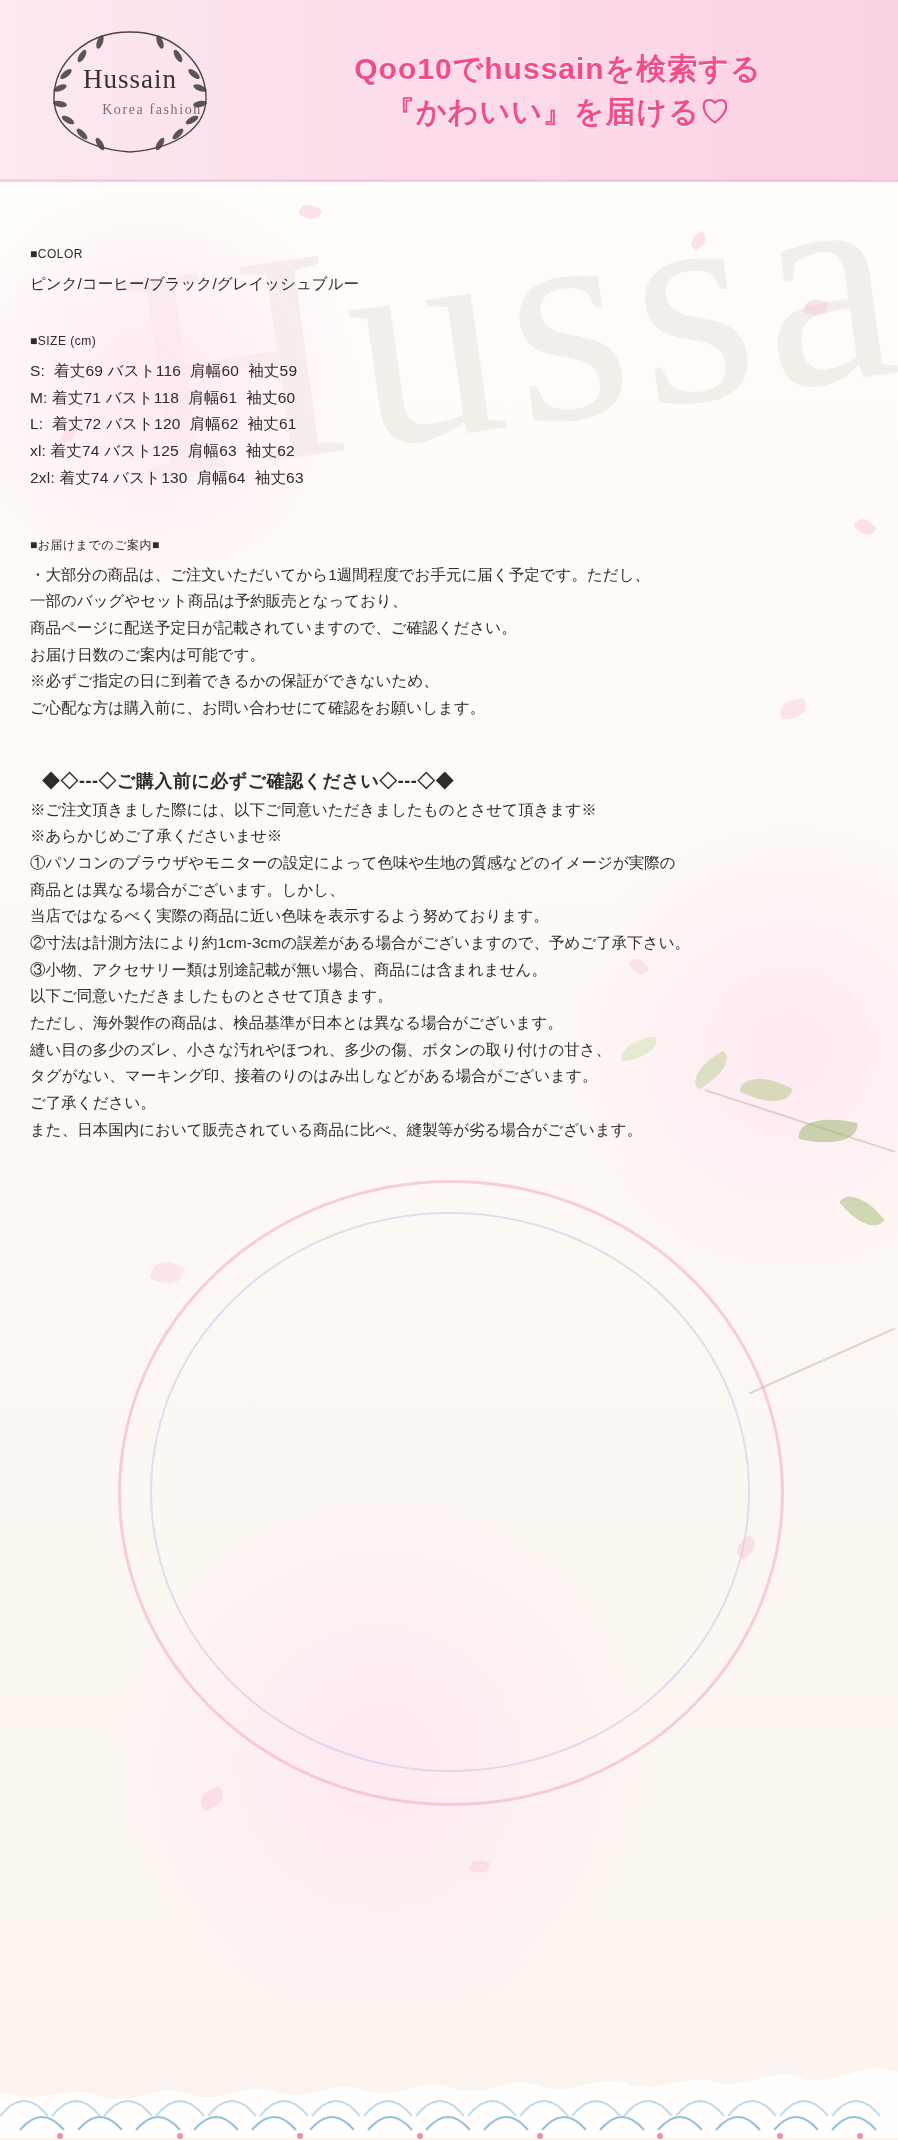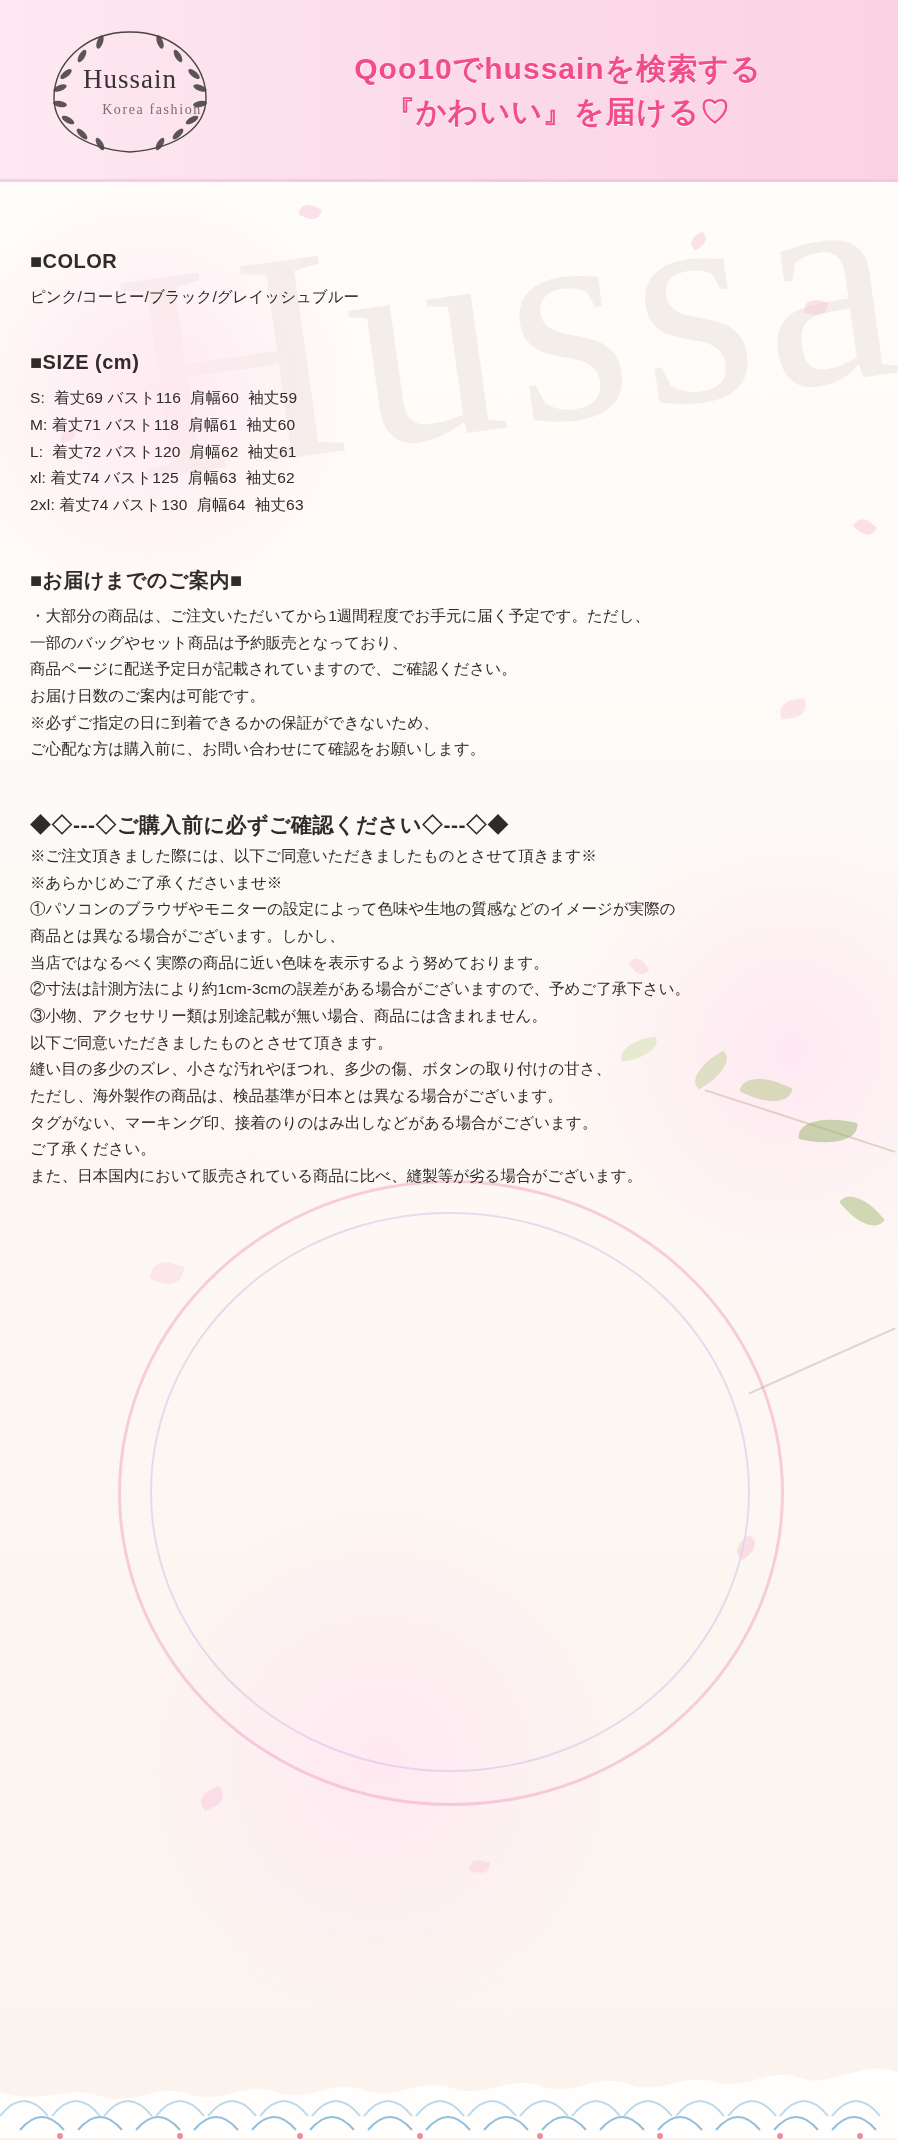--- a/index.html
+++ b/index.html
@@ -160,33 +160,34 @@
   .content {
     position: relative;
     z-index: 5;
     padding: 62px 30px 0 30px;
     color: #2f2b29;
     font-size: 15.5px;
     line-height: 1.72;
   }
   .block { margin-bottom: 4px; }
   .sec-head {
-    font-size: 20px;
-    font-weight: bold;
+    font-size: 12px;
+    font-weight: normal;
     margin-bottom: 6px;
     letter-spacing: .5px;
   }
   .line { white-space: pre-wrap; }
   .gap-md { height: 30px; }
   .gap-lg { height: 40px; }
   .size-line { letter-spacing: .2px; }
   .divider-line {
     font-weight: bold;
     letter-spacing: .5px;
-    font-size: 21px;
+    font-size: 18px;
+    margin-left: 12px;
   }
 </style>
 </head>
 <body>
 
 <div class="page">
 
   <div class="bg-layer">
     <div class="watermark">Hussain</div>
 
@@ -306,21 +307,21 @@
     <div class="block">
       <div class="divider-line">◆◇---◇ご購入前に必ずご確認ください◇---◇◆</div>
       <div class="line">※ご注文頂きました際には、以下ご同意いただきましたものとさせて頂きます※</div>
       <div class="line">※あらかじめご了承くださいませ※</div>
       <div class="line">①パソコンのブラウザやモニターの設定によって色味や生地の質感などのイメージが実際の</div>
       <div class="line">商品とは異なる場合がございます。しかし、</div>
       <div class="line">当店ではなるべく実際の商品に近い色味を表示するよう努めております。</div>
       <div class="line">②寸法は計測方法により約1cm-3cmの誤差がある場合がございますので、予めご了承下さい。</div>
       <div class="line">③小物、アクセサリー類は別途記載が無い場合、商品には含まれません。</div>
       <div class="line">以下ご同意いただきましたものとさせて頂きます。</div>
+      <div class="line">ただし、海外製作の商品は、検品基準が日本とは異なる場合がございます。</div>
       <div class="line">縫い目の多少のズレ、小さな汚れやほつれ、多少の傷、ボタンの取り付けの甘さ、</div>
-      <div class="line">ただし、海外製作の商品は、検品基準が日本とは異なる場合がございます。</div>
       <div class="line">タグがない、マーキング印、接着のりのはみ出しなどがある場合がございます。</div>
       <div class="line">ご了承ください。</div>
       <div class="line">また、日本国内において販売されている商品に比べ、縫製等が劣る場合がございます。</div>
     </div>
 
   </div>
 </div>
 
 </body></html>

